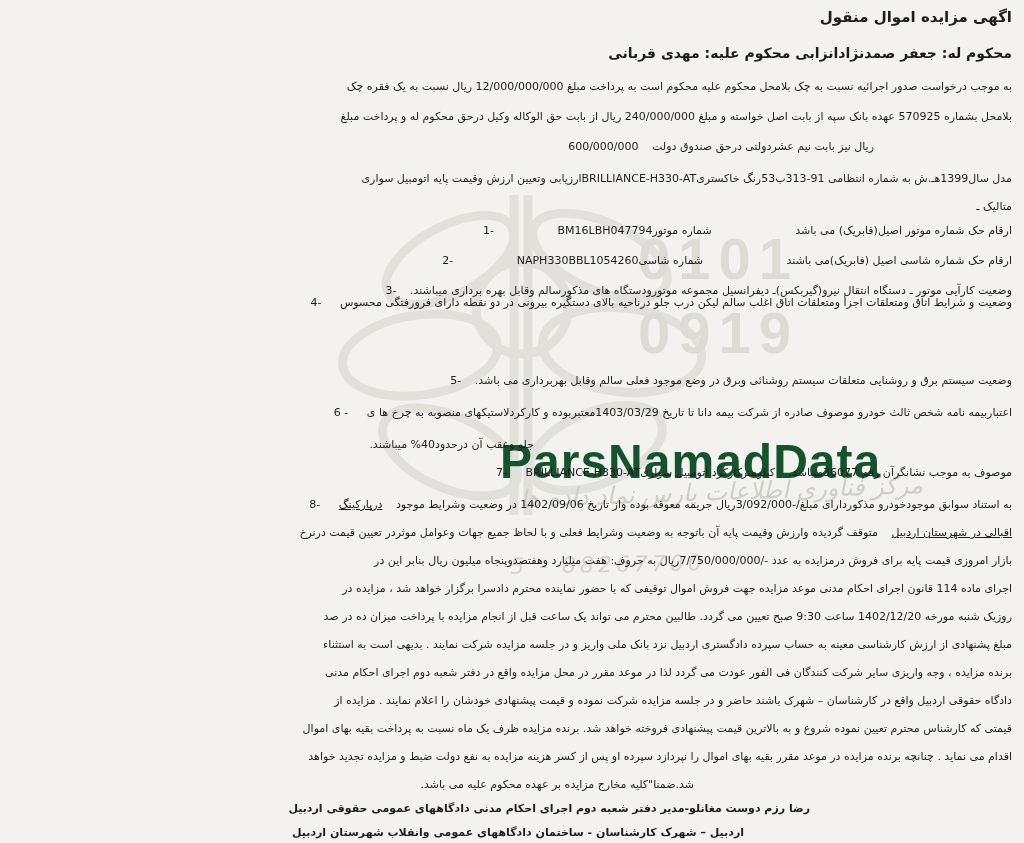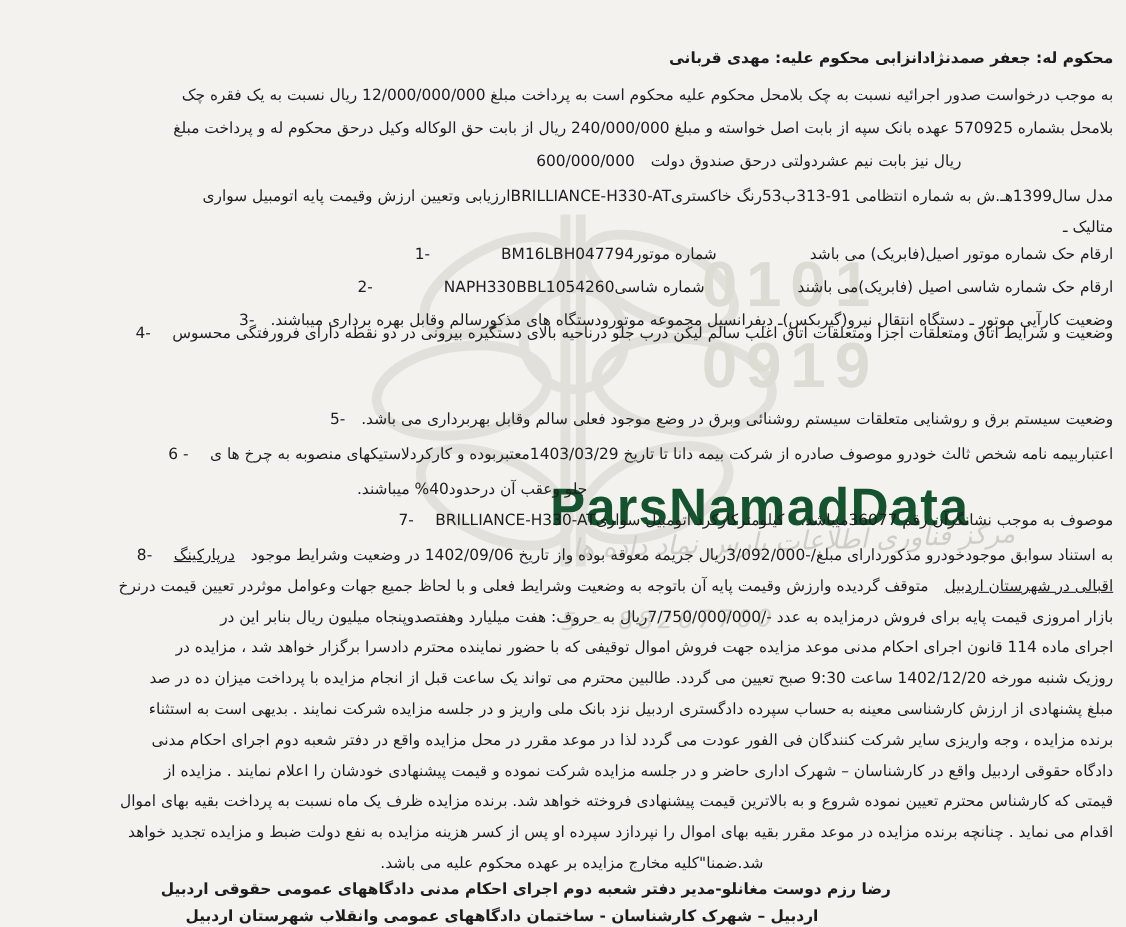--- a/index.html
+++ b/index.html
@@ -8,21 +8,21 @@
     width:1024px;height:843px;
     background:#f3f2ee;
     font-family:"DejaVu Sans",sans-serif;
     color:#1d1d1d;
     overflow:hidden;
     margin:0 auto;
   }
   .ln{
     position:absolute;
     right:12px;
-    font-size:14px;
+    font-size:11px;
     line-height:18px;
     direction:rtl;
     text-align:right;
     white-space:nowrap;
     z-index:3;
   }
   .title{top:8px;font-size:15px;font-weight:bold;}
   .parties{top:44px;font-size:14px;font-weight:bold;}
   .p1l1{top:78px;}
   .p1l2{top:108px;}
@@ -105,20 +105,21 @@
     <div>0101</div>
     <div>0919</div>
   </div>
 
   <div class="wm-word">ParsNamadData</div>
 
   <div class="wm-script">مرکز فناوری اطلاعات پارس نماد داده ها</div>
 
   <div class="wm-phone">5 - 88267700</div>
 
+  <div class="ln title" dir="rtl">اگهی مزایده اموال منقول</div>
 
   <div class="ln parties" dir="rtl">محکوم له: جعفر صمدنژادانزابی محکوم علیه: مهدی قربانی</div>
 
   <div class="ln p1l1" dir="rtl">به موجب درخواست صدور اجرائیه نسبت به چک بلامحل محکوم علیه محکوم است به پرداخت مبلغ 12/000/000/000 ریال نسبت به یک  فقره چک</div>
   <div class="ln p1l2" dir="rtl">بلامحل بشماره 570925 عهده بانک سپه از بابت اصل خواسته و مبلغ  240/000/000 ریال از بابت حق الوکاله وکیل درحق محکوم له  و پرداخت مبلغ</div>
   <div class="ln p1l3" dir="rtl">
     <span>ریال نیز بابت نیم عشردولتی درحق صندوق دولت</span>
     <span class="g-sm">600/000/000</span>
   </div>
 
@@ -171,21 +172,21 @@
   </div>
   <div class="ln i8b" dir="rtl">
     <span class="u">اقبالی در شهرستان اردبیل</span>
     <span class="g-sm">متوقف گردیده وارزش وقیمت پایه آن باتوجه به وضعیت وشرایط فعلی و با لحاظ جمیع جهات وعوامل موثردر تعیین قیمت درنرخ</span>
   </div>
   <div class="ln i8c" dir="rtl">بازار امروزی قیمت پایه برای فروش درمزایده به عدد -/7/750/000/000ریال  به حروف: هفت میلیارد وهفتصدوپنجاه میلیون ریال بنابر این در</div>
   <div class="ln i8d" dir="rtl">اجرای ماده 114 قانون اجرای احکام مدنی موعد مزایده جهت فروش اموال توقیفی که با حضور نماینده محترم دادسرا برگزار خواهد شد ، مزایده در</div>
   <div class="ln i8e" dir="rtl">روزیک شنبه مورخه 1402/12/20  ساعت 9:30 صبح تعیین می گردد. طالبین محترم می تواند یک ساعت قبل از انجام مزایده با پرداخت میزان ده در صد</div>
   <div class="ln i8f" dir="rtl">مبلغ پشنهادی از ارزش کارشناسی معینه به حساب سپرده دادگستری اردبیل نزد بانک ملی واریز و در جلسه مزایده شرکت نمایند . بدیهی است به استثناء</div>
   <div class="ln i8g" dir="rtl">برنده مزایده ، وجه واریزی سایر شرکت کنندگان فی الفور عودت می گردد لذا در موعد مقرر در محل مزایده واقع در دفتر شعبه دوم اجرای احکام مدنی</div>
-  <div class="ln i8h" dir="rtl">دادگاه حقوقی اردبیل واقع در کارشناسان – شهرک اداری حاضر و در جلسه مزایده شرکت نموده و قیمت پیشنهادی خودشان را اعلام نمایند . مزایده از</div>
+  <div class="ln i8h" dir="rtl">دادگاه حقوقی اردبیل واقع در کارشناسان – شهرک باشند حاضر و در جلسه مزایده شرکت نموده و قیمت پیشنهادی خودشان را اعلام نمایند . مزایده از</div>
   <div class="ln i8i" dir="rtl">قیمتی که کارشناس محترم تعیین نموده شروع و به بالاترین قیمت پیشنهادی فروخته خواهد شد. برنده مزایده ظرف یک ماه نسبت به پرداخت بقیه بهای اموال</div>
   <div class="ln i8j" dir="rtl">اقدام می نماید . چنانچه برنده مزایده در موعد مقرر بقیه بهای اموال را نپردازد سپرده او پس از کسر هزینه مزایده به نفع دولت ضبط و مزایده تجدید خواهد</div>
   <div class="ln i8k" dir="rtl">شد.ضمنا"کلیه مخارج مزایده بر عهده محکوم علیه می باشد.</div>
 
   <div class="ln sig1" dir="rtl">رضا رزم دوست مغانلو-مدیر دفتر شعبه دوم اجرای احکام مدنی دادگاههای عمومی حقوقی اردبیل</div>
   <div class="ln sig2" dir="rtl">اردبیل – شهرک کارشناسان - ساختمان دادگاههای عمومی وانقلاب شهرستان اردبیل</div>
 
 </div>
 
 </body></html>

